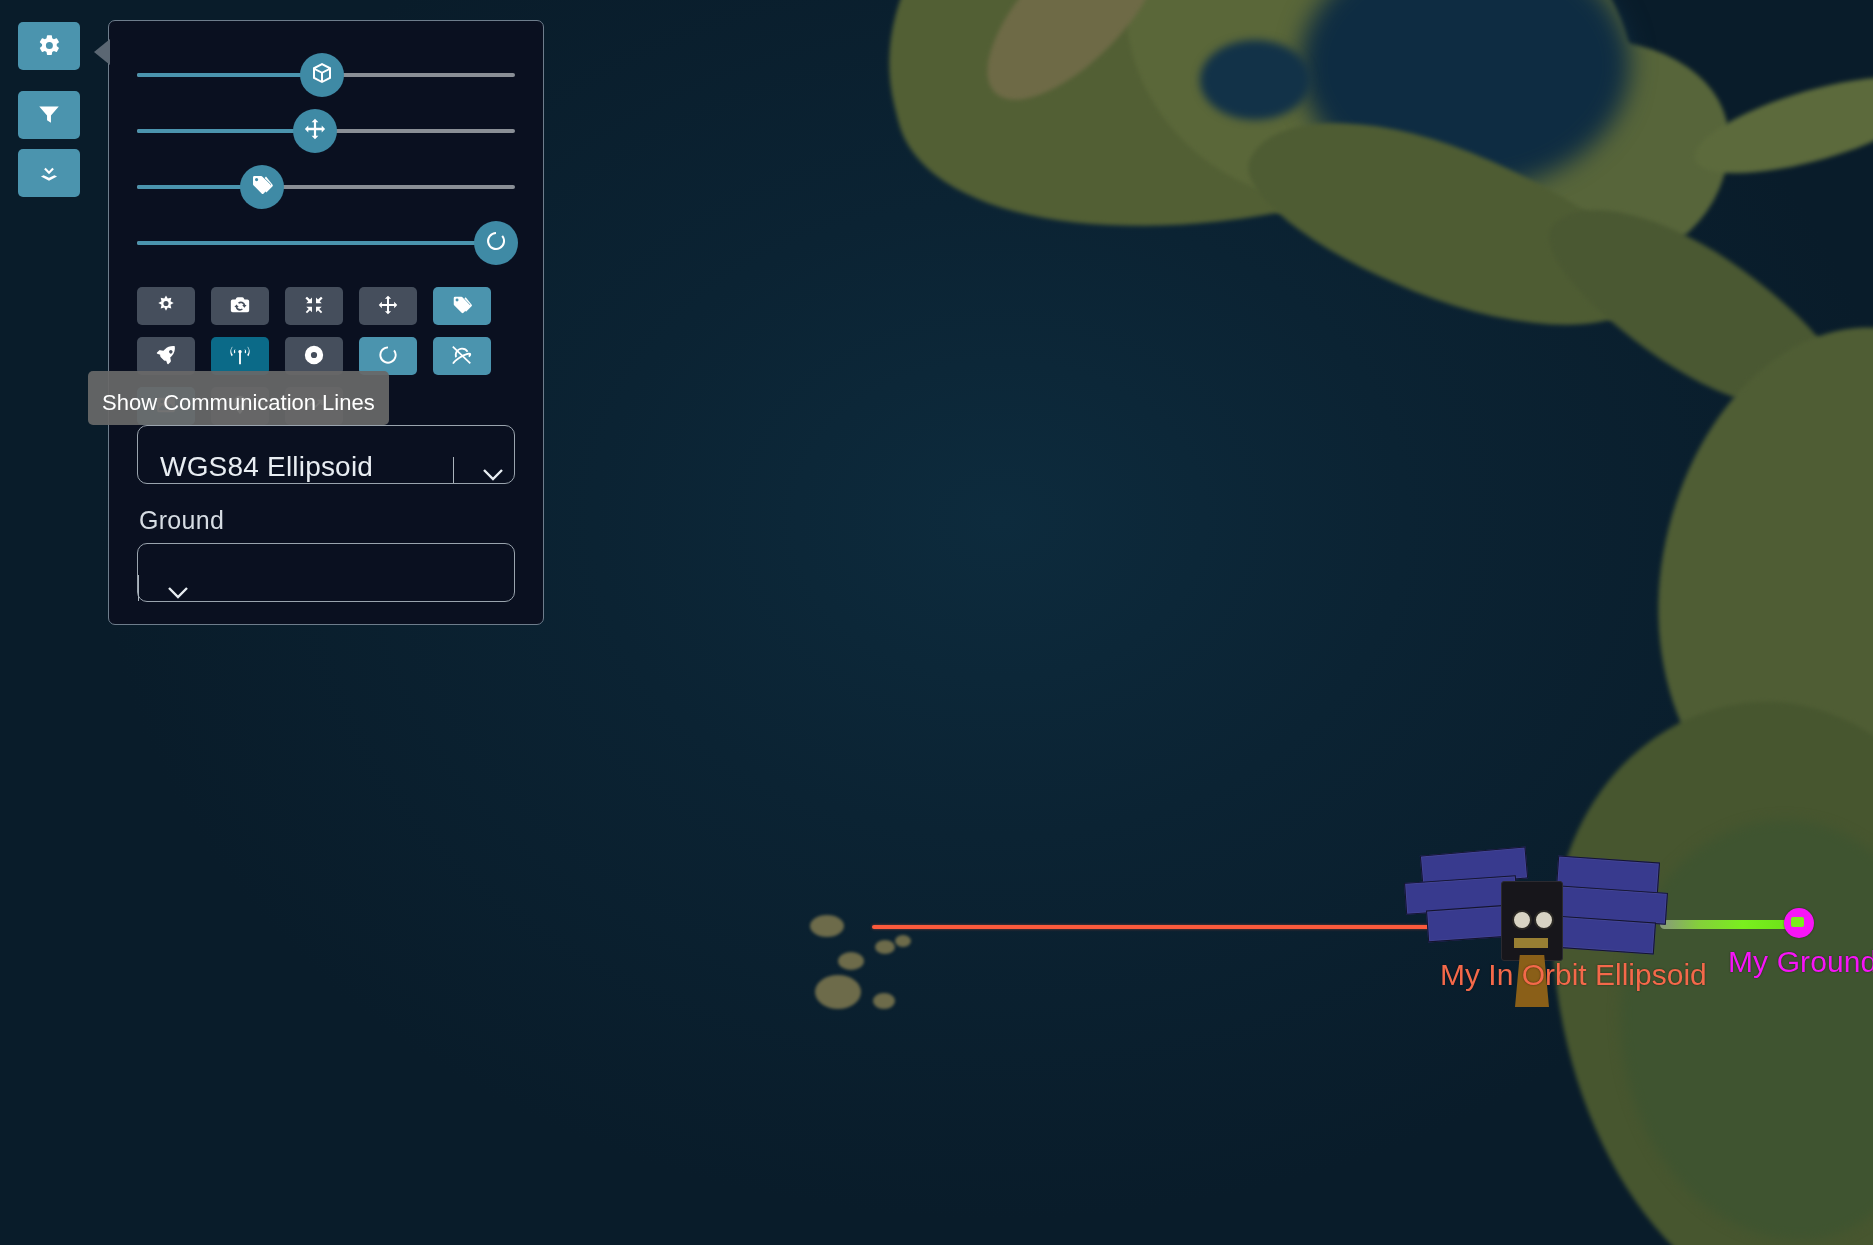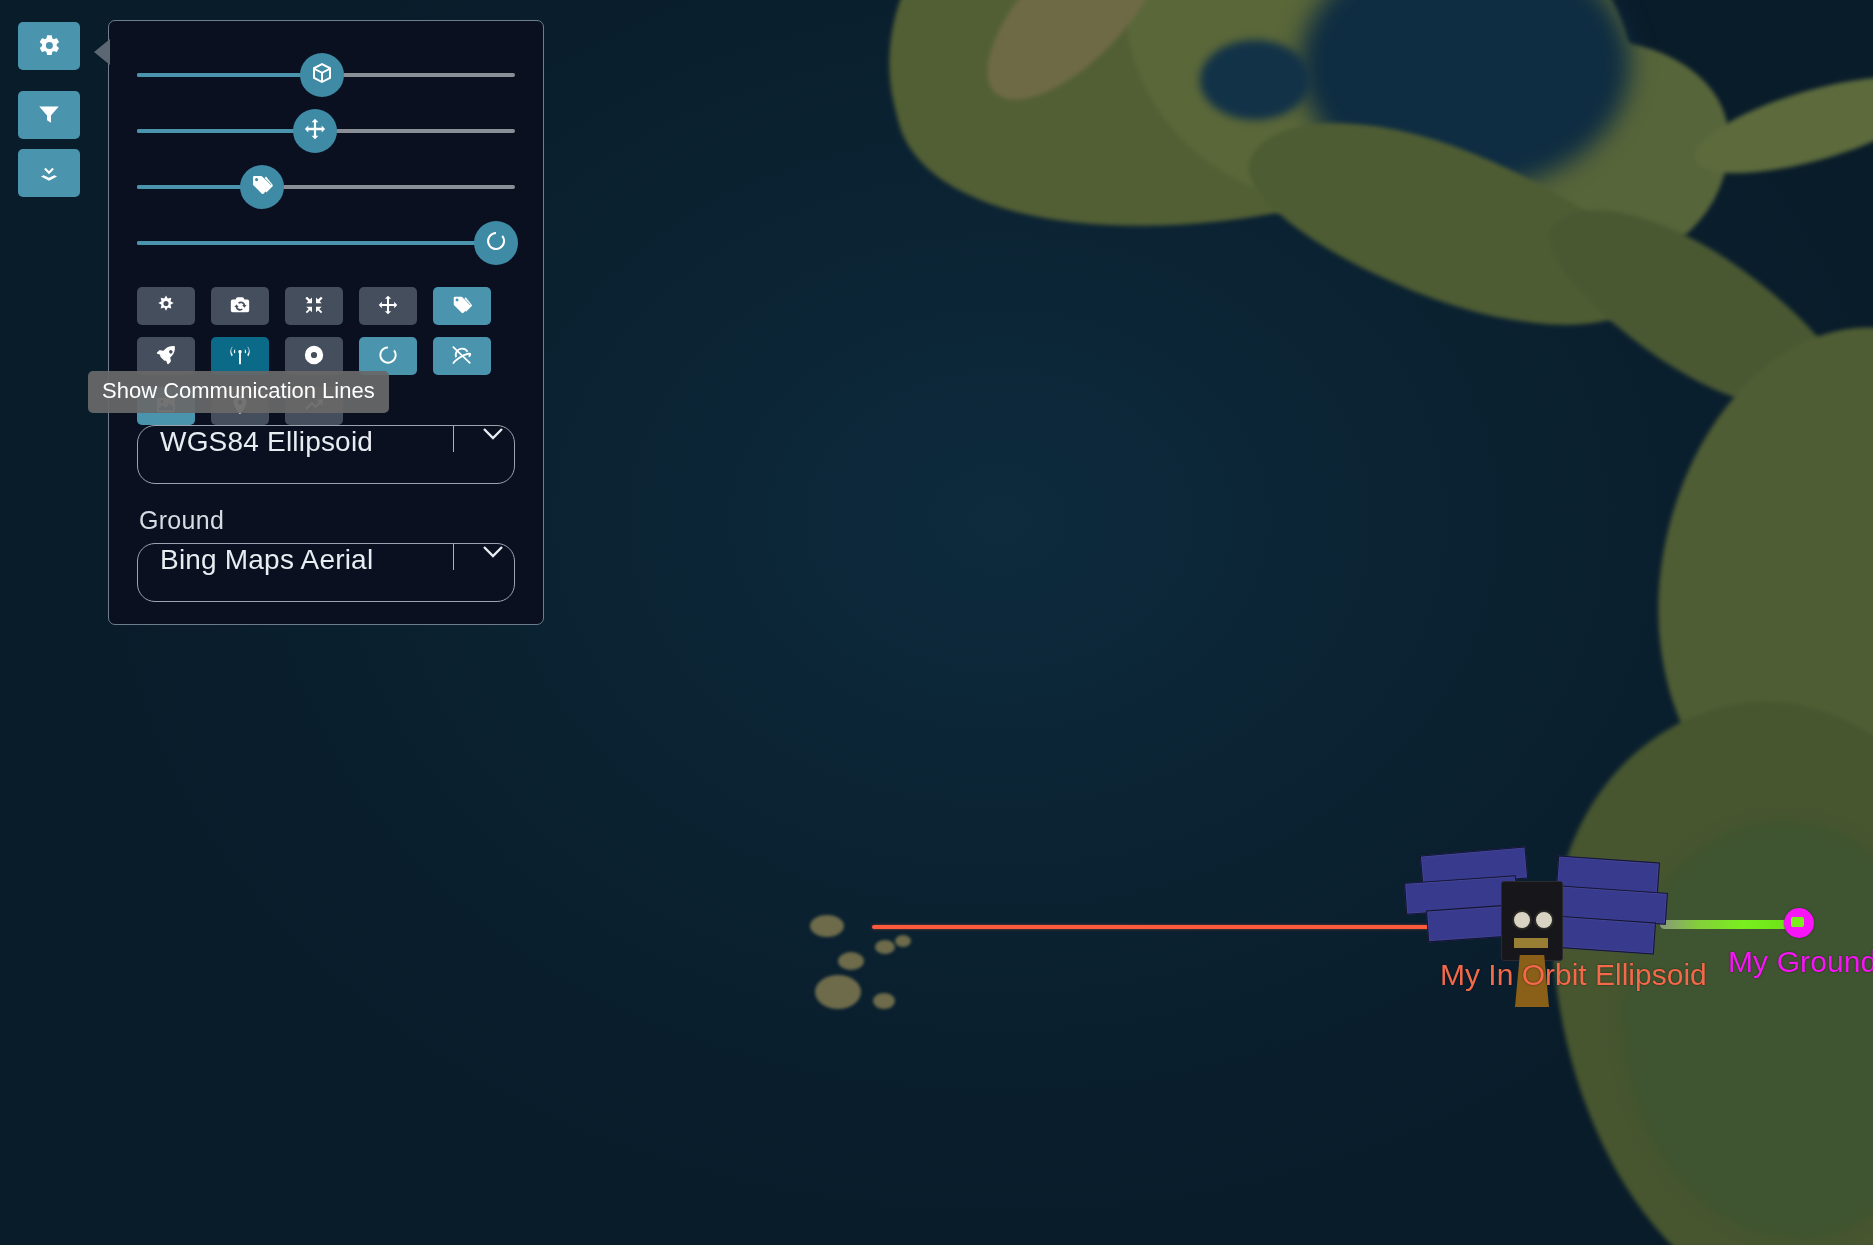--- a/index.html
+++ b/index.html
@@ -330,42 +330,42 @@
   .tgl.hovered { background: #0b6a88; }
 
   
   #tooltip {
     position: absolute;
     left: -21px;
     top: 350px;
     background: rgba(104,104,104,.93);
     color: #ffffff;
     font-size: 22px;
-    padding: 7px 14px 9px 14px;
+    padding: 19px 14px 9px 14px;
     border-radius: 5px;
     white-space: nowrap;
     z-index: 40;
     pointer-events: none;
   }
 
   
   .field-label {
     color: #d6dce3;
     font-size: 25px;
     margin: 22px 0 8px 2px;
     letter-spacing: .3px;
   }
   .select-box {
     position: relative;
     height: 57px;
     border: 1px solid #9aa4ae;
-    border-radius: 18px;
+    border-radius: 10px;
     background: transparent;
     display: flex;
-    align-items: flex-start;
+    align-items: flex-end;
     cursor: pointer;
   }
   .select-value {
     flex: 1;
     color: #e8edf2;
     font-size: 28px;
     padding-left: 22px;
     letter-spacing: .2px;
     white-space: nowrap;
     overflow: hidden;
@@ -633,21 +633,20 @@
       <div class="select-sep"></div>
       <div class="select-caret">
         <svg viewBox="0 0 24 16" aria-hidden="true">
             <path d="M3 3l9 9 9-9"></path>
           </svg>
       </div>
     </div>
 
     <div class="field-label">Ground</div>
     <div class="select-box">
-      <div class="select-value">Bing Maps Aerial</div>
       <div class="select-sep"></div>
       <div class="select-caret">
         <svg viewBox="0 0 24 16" aria-hidden="true">
             <path d="M3 3l9 9 9-9"></path>
           </svg>
       </div>
     </div>
 
   </div>
 </div>

